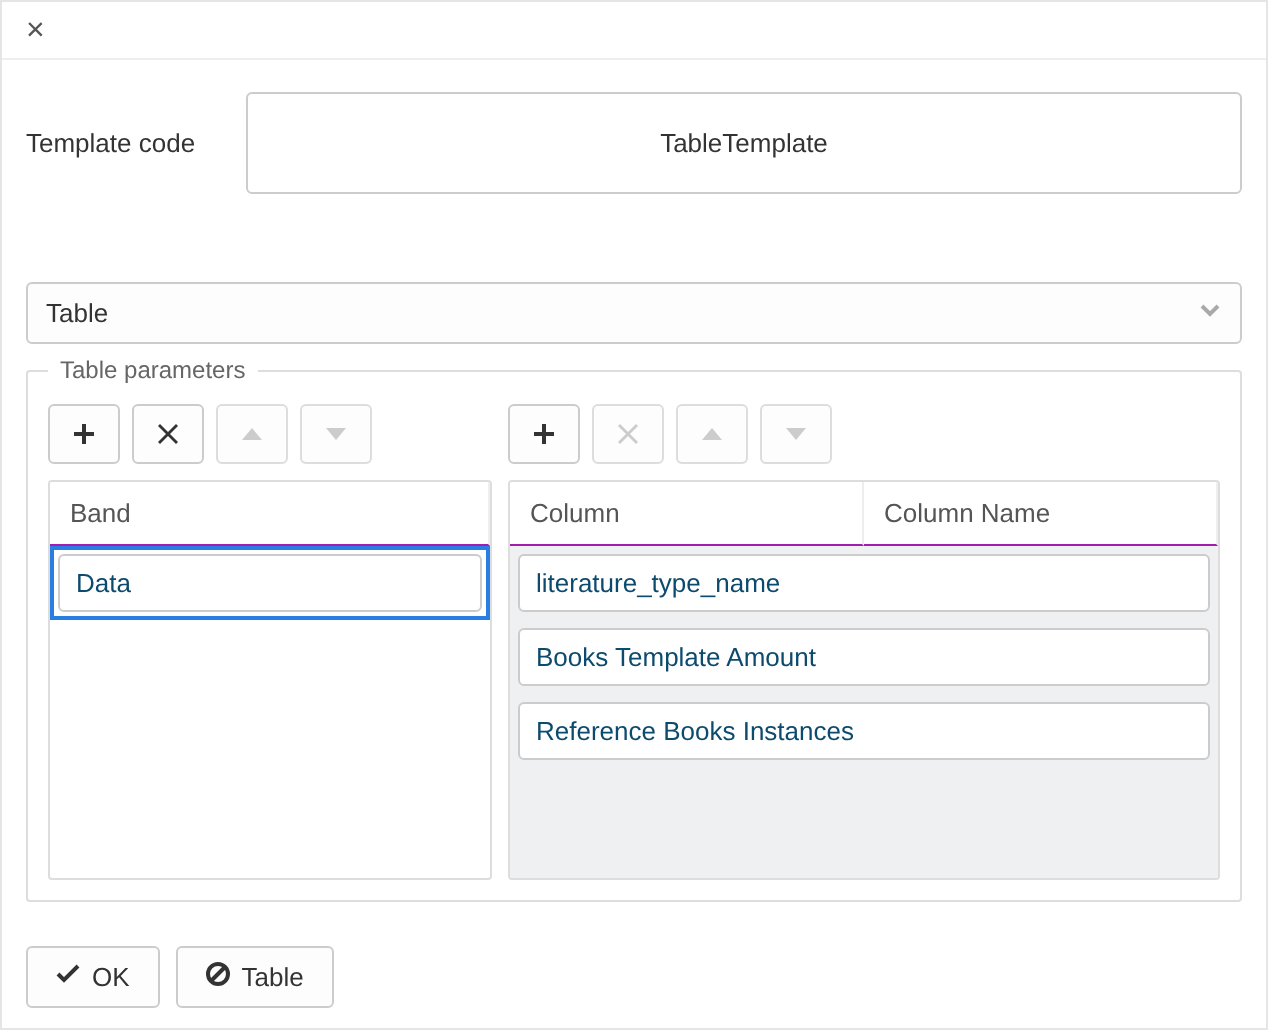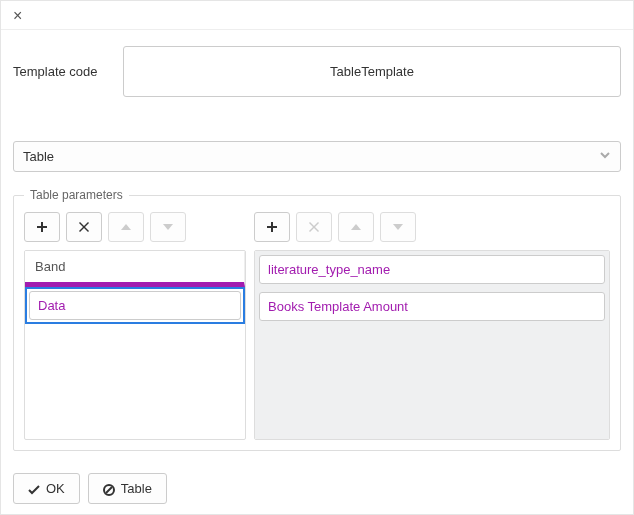--- a/index.html
+++ b/index.html
@@ -6,46 +6,46 @@
   body { font-family: -apple-system, BlinkMacSystemFont, "Segoe UI", Arial, sans-serif; font-size: 13px; color: #333; background: #fff; width: 634px; height: 515px; overflow: hidden; }
   .dialog { width: 634px; height: 515px; background: #fff; border: 1px solid #e5e5e5; display: flex; flex-direction: column; }
   .titlebar { display: flex; align-items: center; justify-content: space-between; padding: 6px 10px 4px 12px; color: #666; font-size: 13px; border-bottom: 1px solid #eee; }
   .close-x { font-size: 16px; color: #555; cursor: pointer; }
   .content { padding: 10px 12px 12px 12px; flex: 1; display: flex; flex-direction: column; }
   .form-row { display: flex; align-items: center; margin: 6px 0; }
   .form-label { width: 110px; color: #333; }
   .text-input { flex: 1; border: 1px solid #ccc; border-radius: 3px; padding: 17px 9px; font-size: 13px; color: #333; background: #fff; text-align: center; }
   .select { flex: 1; display: flex; align-items: flex-start; justify-content: space-between; border: 1px solid #ccc; border-radius: 3px; padding: 7px 9px; background: #fdfdfd; cursor: pointer; margin-top: 32px; }
   .select-chevron { color: #aaa; }
-  .fieldset { border: 1px solid #ddd; border-radius: 2px; margin-top: 10px; padding: 10px; flex: 1; display: flex; flex-direction: column; }
+  .fieldset { border: 1px solid #ddd; border-radius: 2px; margin-top: 0; padding: 10px; flex: 1; display: flex; flex-direction: column; }
   .fieldset-legend { font-size: 12px; color: #666; padding: 0 6px; }
   .split { display: flex; gap: 8px; flex: 1; min-height: 0; }
   .pane { display: flex; flex-direction: column; }
   .pane.left { width: 222px; }
   .pane.right { flex: 1; }
   .toolbar { display: flex; gap: 6px; margin-bottom: 8px; }
   .btn { border: 1px solid #ccc; border-radius: 3px; background: #fdfdfd; height: 30px; min-width: 36px; display: inline-flex; align-items: center; justify-content: center; font-weight: bold; font-size: 13px; color: #333; cursor: pointer; }
   .btn svg { width: 10px; height: 10px; fill: #333; }
   .btn.disabled { color: #bbb; border-color: #ddd; cursor: default; }
   .btn.disabled svg { fill: #ccc; }
   .grid { border: 1px solid #ddd; border-radius: 2px; flex: 1; display: flex; flex-direction: column; overflow: hidden; background: #fff; }
   .grid-header { display: flex; background: #fff; }
-  .gh-cell { padding: 8px 10px; color: #555; font-size: 13px; border-right: 1px solid #eee; border-bottom: 5px solid #a21caf; }
+  .gh-cell { padding: 8px 10px; color: #555; font-size: 13px; border-right: 1px solid #eee; border-bottom: 1px solid #a21caf; }
   .grid-body { flex: 1; overflow: hidden; }
   .grid-body.bg-alt { background: #eff0f1; }
   .grow { flex: 1; }
   .cell-row { display: flex; padding: 4px; gap: 4px; justify-content: flex-end; }
-  .cell-input { border: 1px solid #ccc; border-radius: 3px; padding: 6px 8px; background: #fff; font-size: 13px; color: #a21caf; width: 100%; overflow: hidden; white-space: nowrap; }
+  .cell-input { border: 1px solid #ccc; border-radius: 3px; padding: 6px 8px; background: #fff; font-size: 13px; color: #0c4a6e; width: 100%; overflow: hidden; white-space: nowrap; }
   .left .grid { border-top: 1px solid #ddd; }
   .right .gh-cell { flex: 1; }
   .right .cell-input { flex: 1; }
   .pane.left .grid-body { display: flex; flex-direction: column; }
   .left .selected-block { border: 2px solid #2a7de1; padding: 2px; }
   .ok-cancel { display: flex; gap: 8px; padding: 10px 12px; }
-  .action-btn { border: 1px solid #ccc; border-radius: 3px; background: #fdfdfd; padding: 7px 14px; display: inline-flex; align-items: flex-end; gap: 6px; font-size: 13px; color: #333; cursor: pointer; }
+  .action-btn { border: 1px solid #ccc; border-radius: 3px; background: #fdfdfd; padding: 7px 14px; display: inline-flex; align-items: flex-start; gap: 6px; font-size: 13px; color: #333; cursor: pointer; }
   .action-btn svg { width: 12px; height: 12px; fill: none; stroke: #333; stroke-width: 2; }
 </style>
 </head>
 <body>
 
 <div class="dialog">
   <div class="titlebar">
     <span class="close-x">×</span>
   </div>
 
@@ -124,28 +124,33 @@
                   <path d="M5 2l5 6H0z"></path>
                 </svg>
             </span>
             <span class="btn disabled">
               <svg viewBox="0 0 10 10">
                   <path d="M5 8L0 2h10z"></path>
                 </svg>
             </span>
           </div>
           <div class="grid">
+            <div class="grid-header">
+              <div class="gh-cell grow">Column</div>
+              <div class="gh-cell grow">Column Name</div>
+            </div>
             <div class="grid-body bg-alt" id="columns-body">
                 <div class="cell-row">
                   <div class="cell-input">literature_type_name</div>
                 </div>
                 <div class="cell-row">
                   <div class="cell-input">Books Template Amount</div>
                 </div>
                 <div class="cell-row">
+                  <div class="cell-input">Reference Books Instances</div>
                 </div>
               </div>
           </div>
         </div>
 
       </div>
     </fieldset>
   </div>
 
   <div class="ok-cancel">

